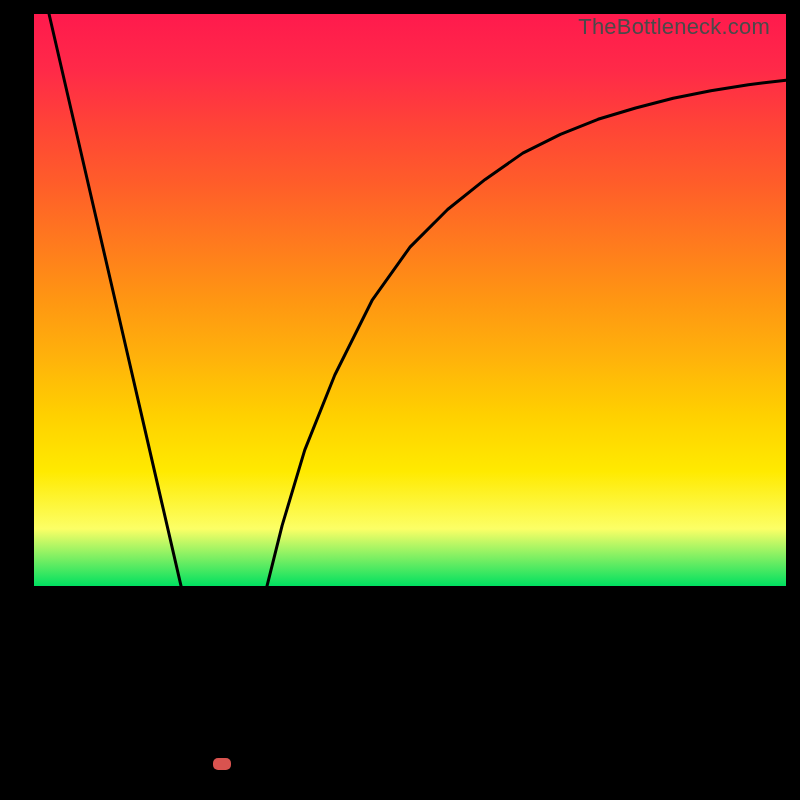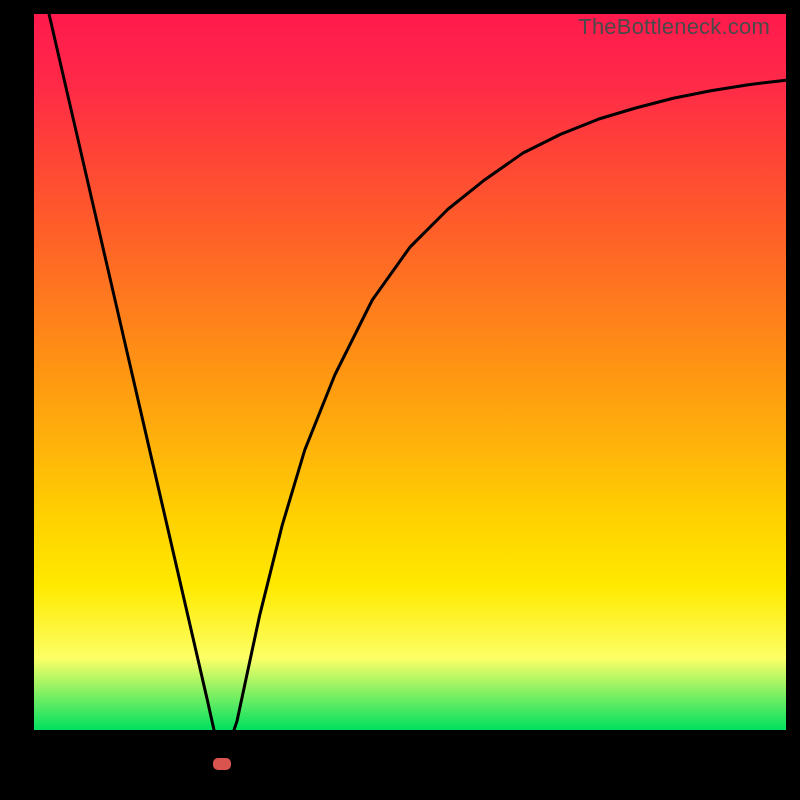--- a/index.html
+++ b/index.html
@@ -8,21 +8,21 @@
     position: relative;
     width: 800px;
     height: 800px;
     background: #000;
   }
   .plot-area {
     position: absolute;
     left: 34px;
     top: 14px;
     width: 752px;
-    height: 716px;
+    height: 572px;
     background: linear-gradient(to bottom,
       #ff1a4d 0%,
       #ff2a48 10%,
       #ff4536 20%,
       #ff5e29 30%,
       #ff7a1e 40%,
       #ff9612 50%,
       #ffb20b 60%,
       #ffd000 70%,
       #ffea00 80%,

